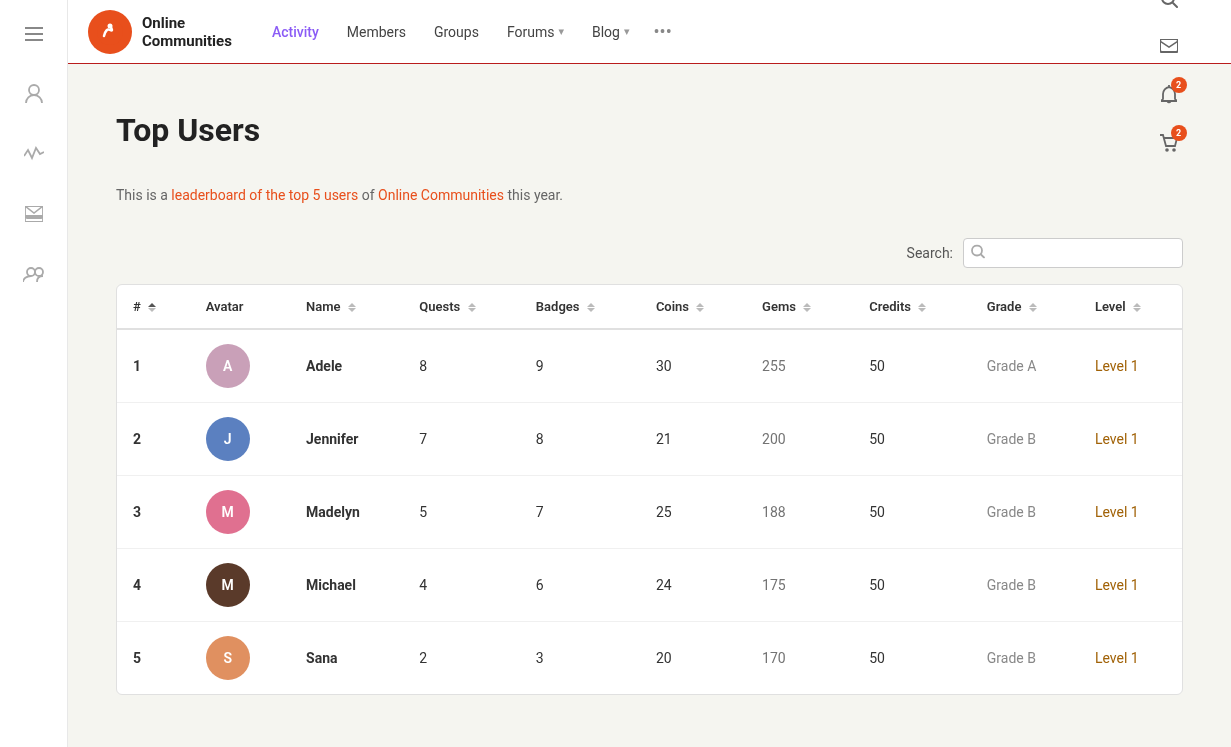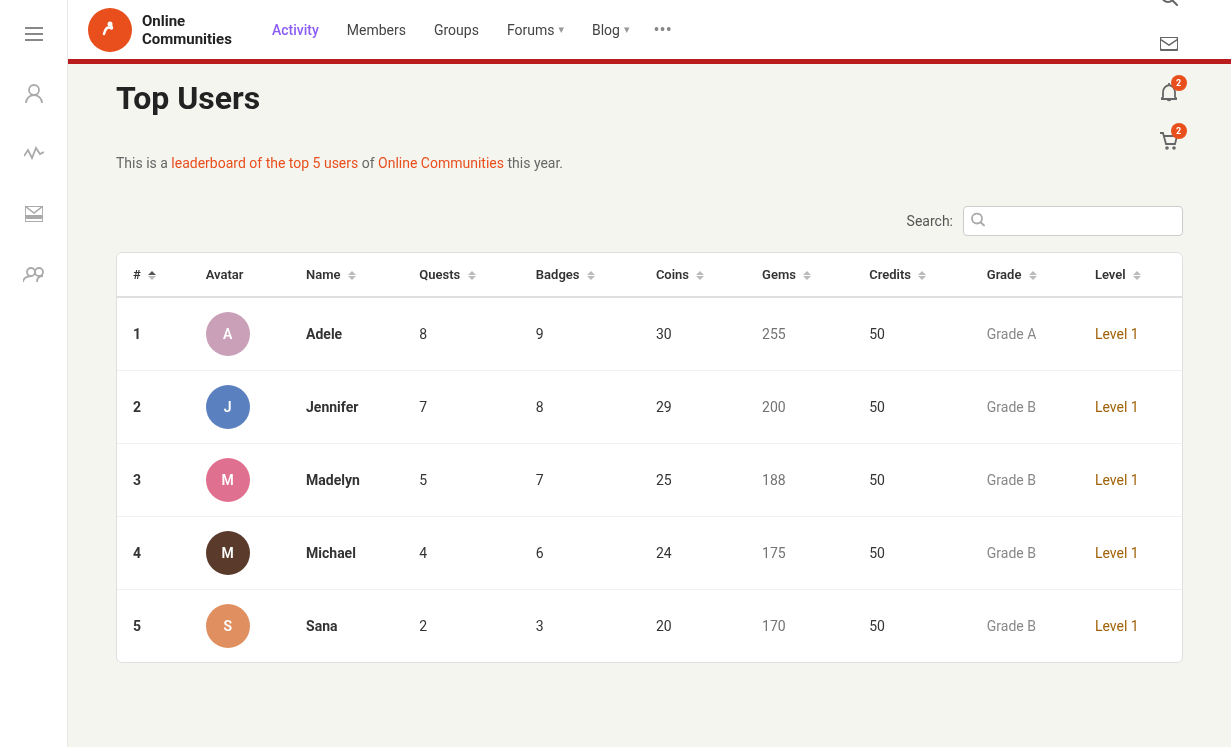--- a/index.html
+++ b/index.html
@@ -25,21 +25,21 @@
       color: #999; font-size: 18px; cursor: pointer;
     }
     .icon-bar .bar-icon:first-child { color: #555; }
 
     
     .main-col { flex: 1; display: flex; flex-direction: column; overflow: hidden; }
 
     
     .navbar {
       background: #fff;
-      border-bottom: 5px solid #b91c1c;
+      border-bottom: 1px solid #b91c1c;
       height: 64px;
       display: flex;
       align-items: center;
       padding: 0 20px;
       gap: 0;
     }
     .nav-brand { display: flex; align-items: center; gap: 10px; margin-right: 28px; }
     .nav-logo {
       width: 44px; height: 44px; border-radius: 50%;
       background: #e84f1c;
@@ -57,21 +57,21 @@
     .nav-link.active { color: #8b5cf6; font-weight: 500; }
     .nav-more { font-size: 18px; color: #888; cursor: pointer; padding: 8px; }
 
     .nav-right { display: flex; align-items: center; gap: 12px; margin-left: auto; flex-direction: column; }
     .nav-user { display: flex; align-items: center; gap: 8px; cursor: pointer; font-size: 14px; color: #333; font-weight: 500; }
     .nav-avatar-img { width: 38px; height: 38px; border-radius: 50%; background: linear-gradient(135deg, #8b6a8f 0%, #5a4060 100%); display: flex; align-items: center; justify-content: center; font-size: 16px; color: #fff; }
     .nav-icon-btn { position: relative; width: 36px; height: 36px; display: flex; align-items: center; justify-content: center; cursor: pointer; color: #555; font-size: 18px; }
     .nav-badge { position: absolute; top: 0; right: 0; background: #e84f1c; color: #fff; font-size: 9px; font-weight: 700; border-radius: 50%; width: 16px; height: 16px; display: flex; align-items: center; justify-content: center; }
 
     
-    .content-area { flex: 1; overflow-y: auto; padding: 15px 48px; background: #f5f5f0; }
+    .content-area { flex: 1; overflow-y: auto; padding: 47px 48px; background: #f5f5f0; }
 
     .page-title { font-size: 32px; font-weight: 700; color: #222; margin-bottom: 16px; }
     .page-subtitle { font-size: 14px; color: #666; margin-bottom: 32px; line-height: 1.5; margin-top: 36px; }
 
     
     .search-row { display: flex; justify-content: flex-end; align-items: center; margin-bottom: 16px; gap: 10px; }
     .search-label { font-size: 14px; color: #555; }
     .search-input-wrap { position: relative; }
     .search-input-wrap input {
       border: 1px solid #ccc; border-radius: 4px; padding: 6px 12px 6px 32px;
@@ -336,21 +336,21 @@
               <tr>
     <td><span class="rank-num">2</span></td>
     <td>
       <div class="avatar-cell">
         <div class="avatar-circle" style="background:#5b80c0;">J</div>
       </div>
     </td>
     <td><strong>Jennifer</strong></td>
     <td>7</td>
     <td>8</td>
-    <td>29</td>
+    <td>21</td>
     <td class="gems-val">200</td>
     <td>50</td>
     <td class="grade-val">Grade B</td>
     <td class="level-val">Level 1</td>
   </tr>
               <tr>
     <td><span class="rank-num">3</span></td>
     <td>
       <div class="avatar-cell">
         <div class="avatar-circle" style="background:#e07090;">M</div>

